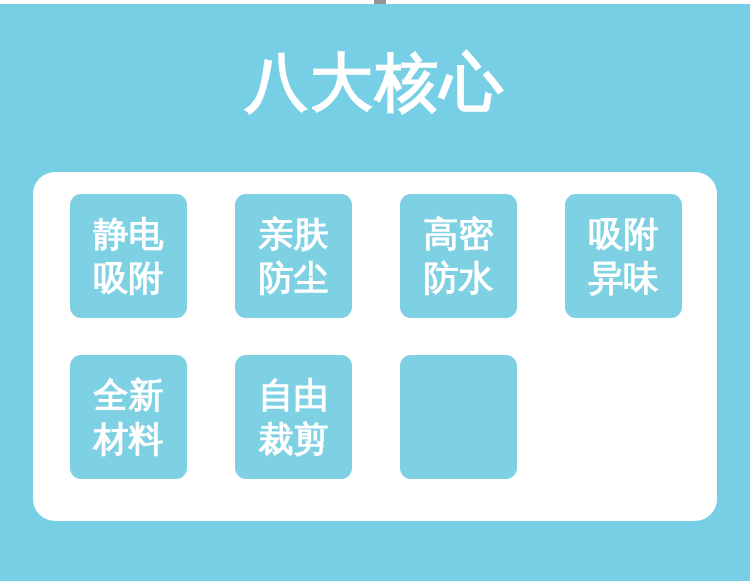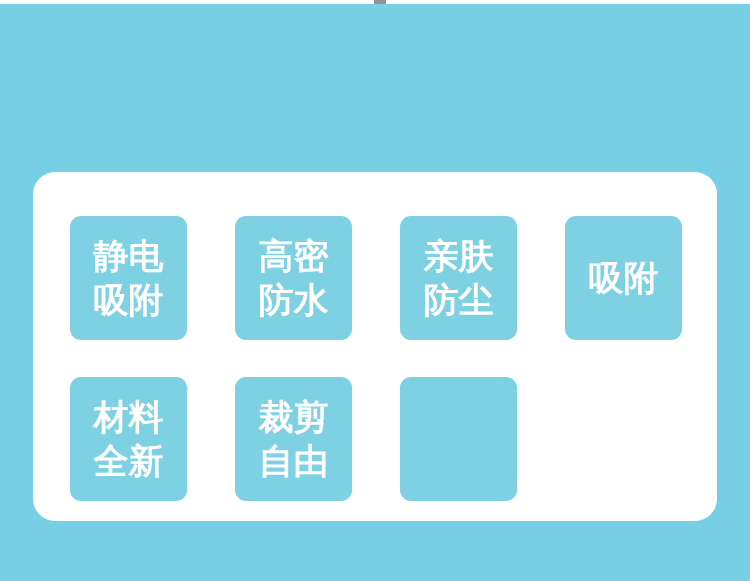--- a/index.html
+++ b/index.html
@@ -61,21 +61,21 @@
     width: 684px;
     height: 349px;
     background: #ffffff;
     border-radius: 22px;
     box-sizing: border-box;
   }
 
   .grid {
     position: absolute;
     left: 37px;
-    top: 44px;
+    top: 22px;
     width: 611px;
     height: 285px;
     display: grid;
     grid-template-columns: repeat(4, 117px);
     grid-template-rows: repeat(2, 124px);
     column-gap: 48px;
     row-gap: 37px;
   }
 
   .tile {
@@ -101,52 +101,54 @@
 </style>
 </head>
 <body>
 
 <div id="page">
 
   <div class="top-seam">
     <div class="top-seam-mark"></div>
   </div>
 
+  <div class="page-title">八大核心</div>
 
   <div class="feature-card">
     <div class="grid">
 
       <div class="tile">
         <div class="tile-line">静电</div>
         <div class="tile-line">吸附</div>
       </div>
 
 
       <div class="tile">
+        <div class="tile-line">亲肤</div>
+        <div class="tile-line">防尘</div>
+      </div>
+
+      <div class="tile">
         <div class="tile-line">高密</div>
         <div class="tile-line">防水</div>
       </div>
 
       <div class="tile">
-        <div class="tile-line">亲肤</div>
-        <div class="tile-line">防尘</div>
+        <div class="tile-line">吸附</div>
+        <div class="tile-line">异味</div>
       </div>
 
       <div class="tile">
-        <div class="tile-line">吸附</div>
+        <div class="tile-line">全新</div>
+        <div class="tile-line">材料</div>
       </div>
 
       <div class="tile">
-        <div class="tile-line">材料</div>
-        <div class="tile-line">全新</div>
-      </div>
-
-      <div class="tile">
+        <div class="tile-line">自由</div>
         <div class="tile-line">裁剪</div>
-        <div class="tile-line">自由</div>
       </div>
 
       <div class="tile">
       </div>
 
     </div>
   </div>
 
 </div>
 

